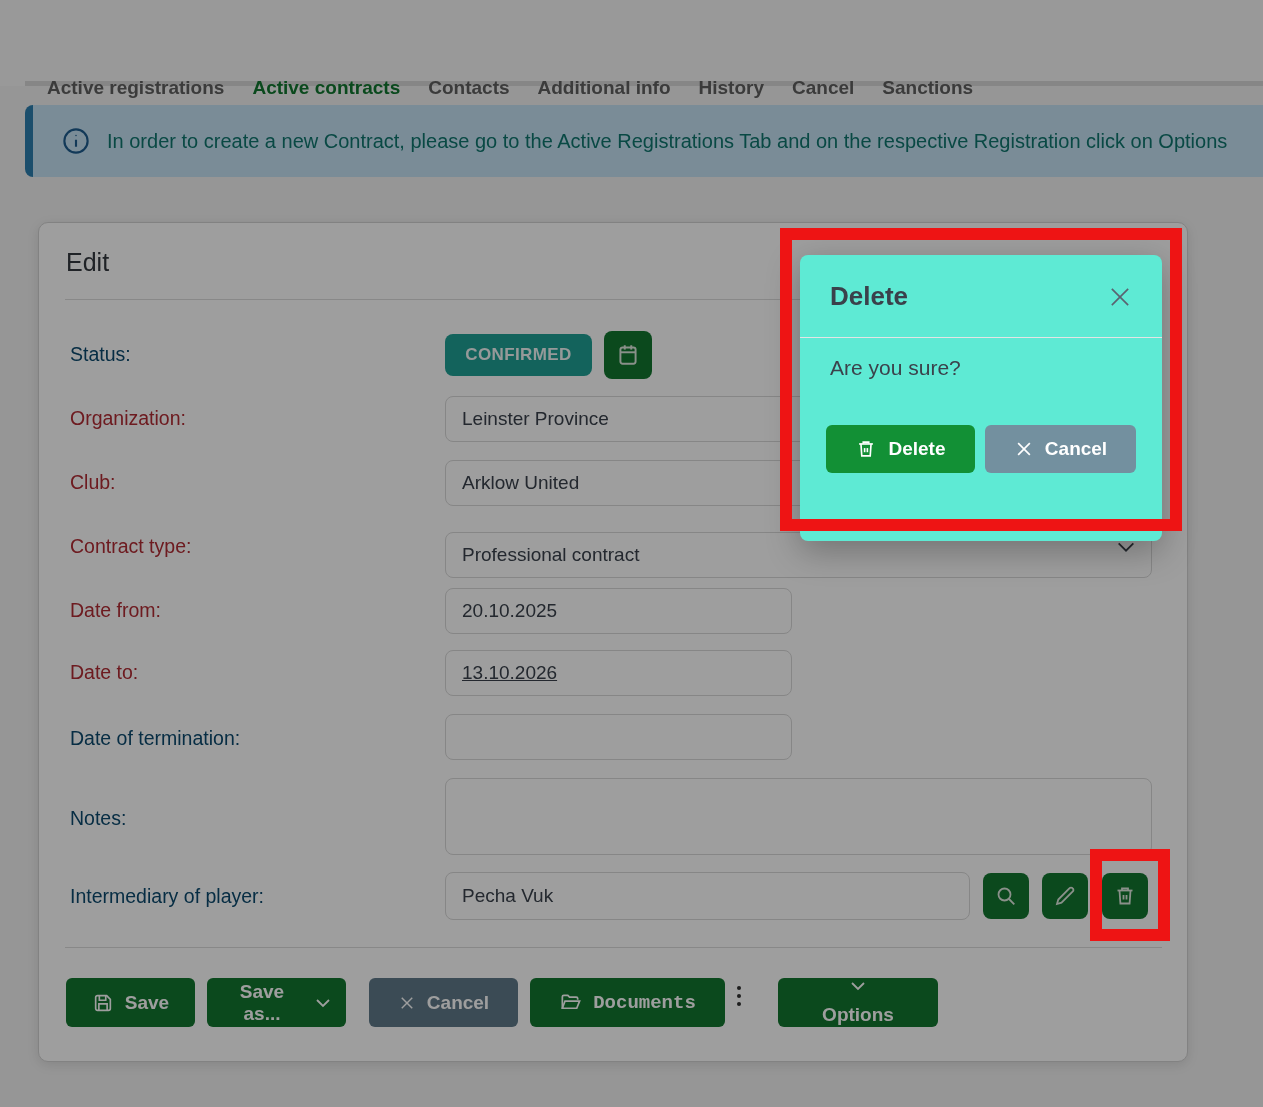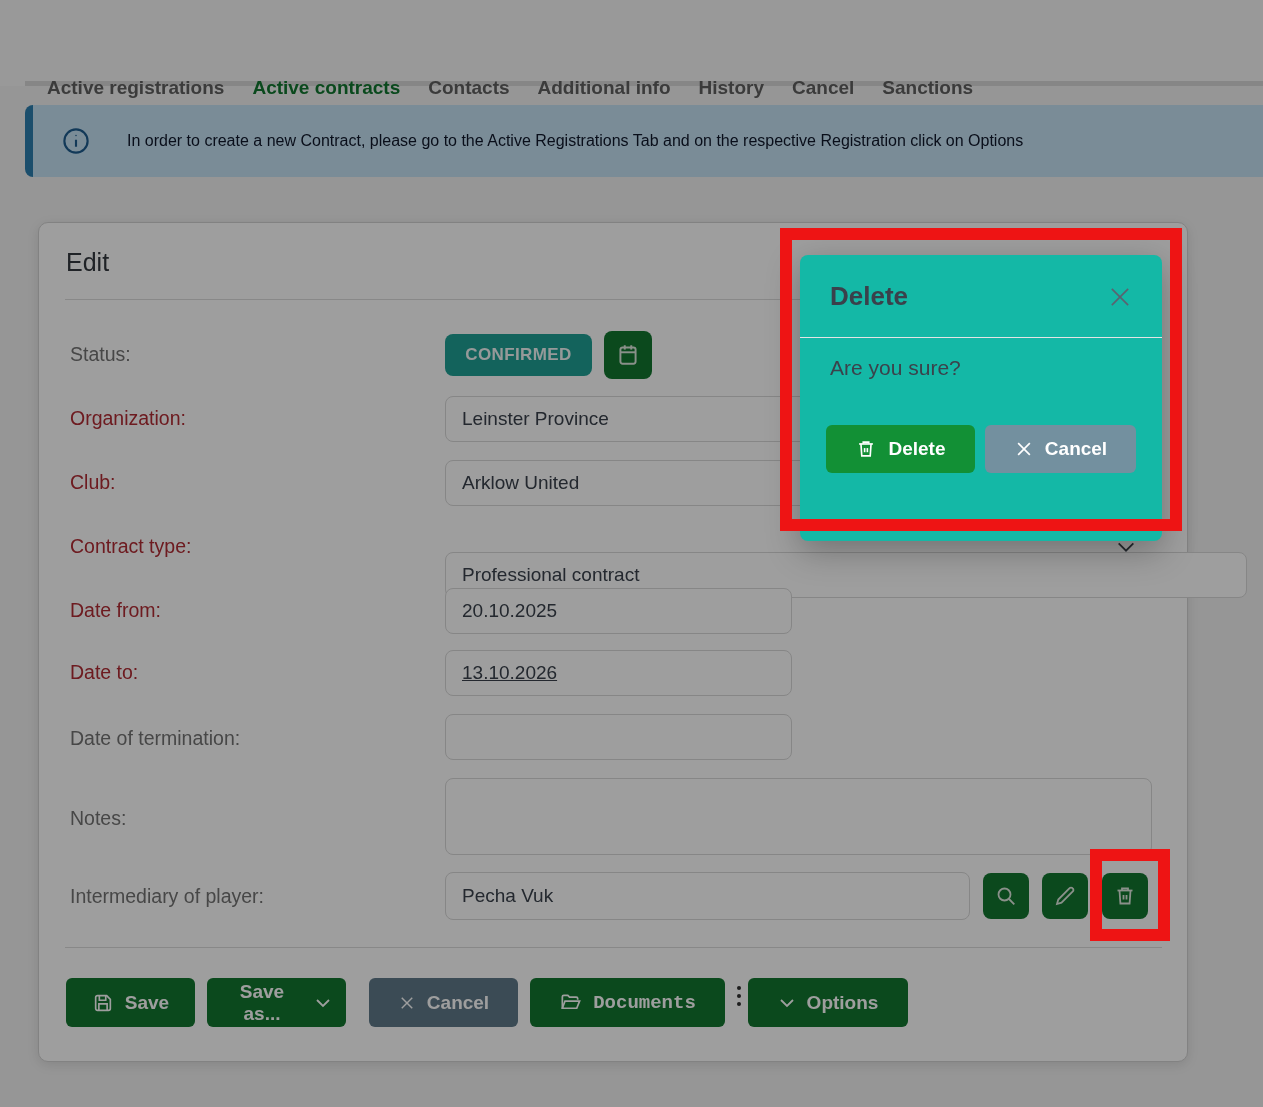--- a/index.html
+++ b/index.html
@@ -15,32 +15,32 @@
   .tab { font-size: 19px; font-weight: 700; color: #5f5f5f; position: relative; padding-bottom: 25px; cursor: default; white-space: nowrap; }
   .tab.active { color: #11772f; }
   .tab.active::after { content: ""; position: absolute; left: -21px; right: -21px; bottom: 0; height: 5px; background: #0e6b2d; }
   
   .banner {
     position: absolute; left: 25px; top: 105px; width: 1238px; height: 72px;
     background: #c5e2f4; border-left: 8px solid #2d7fae; border-radius: 8px 0 0 8px;
     display: flex; align-items: center; overflow: hidden;
   }
   .banner-icon { flex: 0 0 auto; margin-left: 28px; width: 30px; height: 30px; color: #1d5c8f; }
-  .banner-text { margin-left: 36px; font-size: 16px; color: #0f172a; white-space: nowrap; overflow: hidden; }
+  .banner-text { margin-left: 16px; font-size: 20px; color: #0f766e; white-space: nowrap; overflow: hidden; }
   
   .panel {
     position: absolute; left: 38px; top: 222px; width: 1150px; height: 840px;
     background: #ffffff; border: 1px solid #d2d2d2; border-radius: 10px;
     box-shadow: 0 3px 12px rgba(0,0,0,.10);
   }
   .panel-title { position: absolute; left: 66px; top: 248px; font-size: 25px; color: #34393f; }
   .divider { position: absolute; left: 65px; width: 1097px; height: 1px; background: #dcdcdc; }
   .divider.d1 { top: 299px; }
   .divider.d2 { top: 947px; }
-  .field-label { position: absolute; left: 70px; font-size: 19.5px; color: #737373; white-space: nowrap; }
+  .field-label { position: absolute; left: 70px; font-size: 19.5px; color: #0c4a6e; white-space: nowrap; }
   .field-label.required { color: #b12c34; }
   .text-input {
     position: absolute; background: #ffffff; border: 1px solid #d9d9d9; border-radius: 8px;
     font-family: "Liberation Sans", sans-serif; font-size: 19px; color: #3a424c; padding: 0 16px; outline: none;
   }
   textarea.text-input { resize: none; padding-top: 10px; }
   .badge {
     position: absolute; left: 445px; top: 334px; width: 147px; height: 42px;
     background: #1fa095; border-radius: 8px; color: #f2f7f7; font-weight: 700;
     font-size: 17px; letter-spacing: .4px; display: flex; align-items: center; justify-content: center;
@@ -57,21 +57,21 @@
     font-size: 19px; font-weight: 700; display: flex; align-items: center; justify-content: center;
     gap: 11px; cursor: pointer; padding: 0 14px;
   }
   .action-btn.slate { background: #5f7a8a; }
   .dots-sep { position: absolute; left: 737px; top: 986px; display: flex; flex-direction: column; gap: 4px; }
   .dots-sep i { width: 4px; height: 4px; border-radius: 50%; background: #2f2f2f; }
   
   .overlay { position: absolute; inset: 0; background: rgba(0,0,0,.38); z-index: 10; }
   .modal {
     position: absolute; left: 800px; top: 255px; width: 362px; height: 286px;
-    background: #14b8a6; border-radius: 8px; z-index: 20; box-shadow: 0 10px 34px rgba(0,0,0,.28);
+    background: #5eead4; border-radius: 8px; z-index: 20; box-shadow: 0 10px 34px rgba(0,0,0,.28);
   }
   .modal-header { position: absolute; left: 0; top: 0; right: 0; height: 83px; border-bottom: 1px solid #e4e4e4; }
   .modal-title { position: absolute; left: 30px; top: 26px; font-size: 26px; font-weight: 700; color: #3a414b; }
   .modal-close { position: absolute; right: 28px; top: 28px; width: 28px; height: 28px; background: none; border: none; color: #5a6370; cursor: pointer; padding: 0; }
   .modal-message { position: absolute; left: 30px; top: 101px; font-size: 21px; color: #3b424b; }
   .modal-btn {
     position: absolute; top: 170px; height: 48px; border: none; border-radius: 6px;
     color: #ffffff; font-family: "Liberation Sans", sans-serif; font-size: 19px; font-weight: 700;
     display: flex; align-items: center; justify-content: center; gap: 11px; cursor: pointer;
   }
@@ -159,21 +159,21 @@
   </button>
   <button class="icon-btn" style="left:1102px; top:462px;">
     <span>
       <svg width="24" height="24" viewBox="0 0 24 24" fill="none" stroke="currentColor" stroke-width="1.8">
         <path d="M4 20l1.3-4.5L16.6 4.2a2 2 0 0 1 2.9 0l.3.3a2 2 0 0 1 0 2.9L8.5 18.7 4 20z"></path>
       </svg>
     </span>
   </button>
 
   <div class="field-label required" style="top:535px;">Contract type:</div>
-  <input class="text-input" style="left: 445px; top: 552px; width: 802px; height: 46px;" value="Professional contract">
+  <input class="text-input" style="left: 445px; top: 532px; width: 707px; height: 46px;" value="Professional contract">
   <span class="chevron-in-select" style="left:1115px; top:538px;">
     <svg width="22" height="18" viewBox="0 0 24 18" fill="none" stroke="currentColor" stroke-width="2">
       <polyline points="4,5 12,13 20,5"></polyline>
     </svg>
   </span>
 
   <div class="field-label required" style="top:599px;">Date from:</div>
   <input class="text-input" style="left: 445px; top: 588px; width: 347px; height: 46px;" value="20.10.2025">
 
   <div class="field-label required" style="top:661px;">Date to:</div>
@@ -255,21 +255,21 @@
     </span>
     <span>Documents</span>
   </button>
 
   <div class="dots-sep">
       <i></i>
       <i></i>
       <i></i>
     </div>
 
-  <button class="action-btn" style="left:748px; width:160px;">
+  <button class="action-btn" style="left:778px; width:160px;flex-direction:column;">
     <span>
       <svg width="18" height="14" viewBox="0 0 24 18" fill="none" stroke="currentColor" stroke-width="2.4">
         <polyline points="4,5 12,13 20,5"></polyline>
       </svg>
     </span>
     <span>Options</span>
   </button>
 
   <div class="overlay"></div>
 

